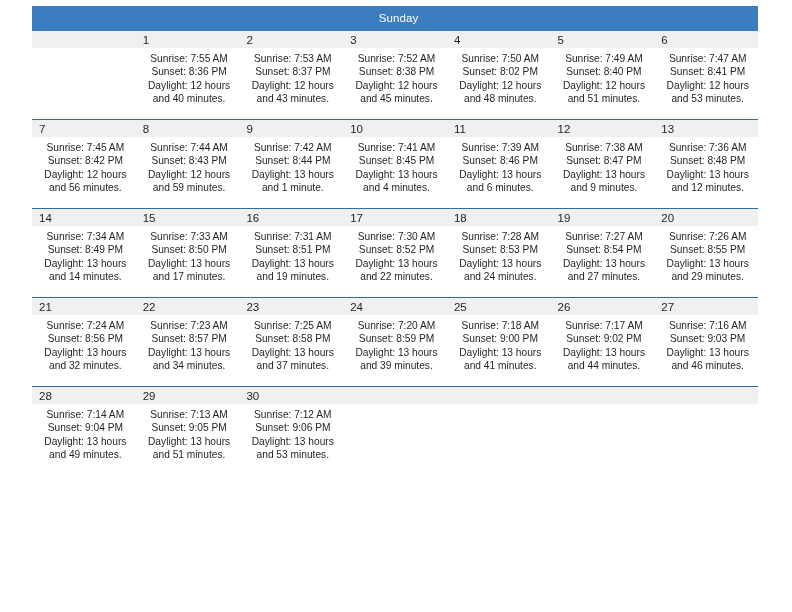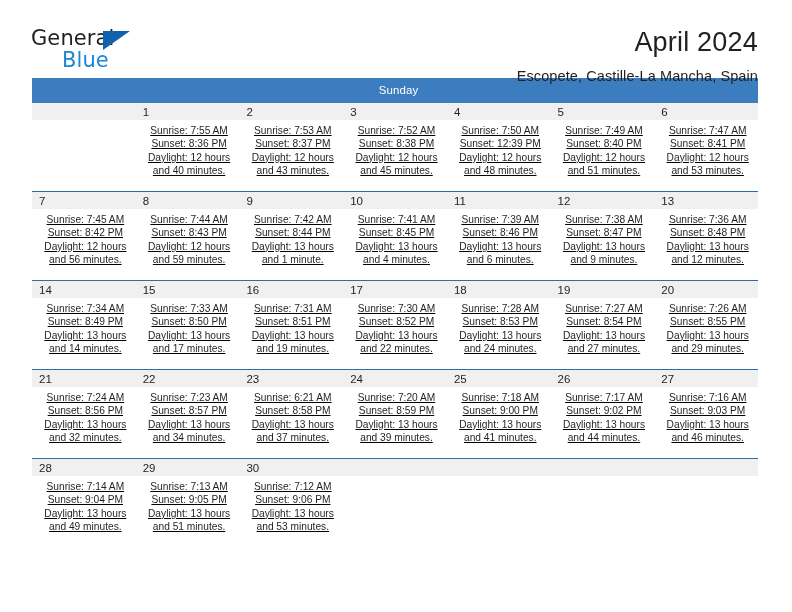--- a/index.html
+++ b/index.html
@@ -132,50 +132,35 @@
     align-items: center;
   }
   .daynum {
     font-size: 11.5px;
     color: #231f20;
     line-height: 14px;
   }
 
   .info {
     padding: 4px 4px 0 7px;
-    text-decoration: underline;
   }
   .info div {
     font-size: 10.2px;
     color: #231f20;
     line-height: 13.4px;
     white-space: nowrap;
   }
 
   .cell.empty .daynum-band { background: #f0f0f0; }
 </style>
 </head>
 <body>
 
 <div class="page">
 
-  <div class="top">
-
-    <div class="logo">
-      <span class="logo-general">General</span>
-      <span class="logo-tri"></span>
-      <span class="logo-blue">Blue</span>
-    </div>
-
-    <div class="titles">
-      <div class="cal-title">April 2024</div>
-      <div class="cal-sub">Escopete, Castille-La Mancha, Spain</div>
-    </div>
-
-  </div>
 
   <div class="calendar">
     <div class="dow-row">
       <div class="dow">Sunday</div>
     </div>
 
     <div id="weeks-container">
         <div class="week first">
           <div class="cell empty">
             <div class="daynum-band">
@@ -214,21 +199,21 @@
               <div>Daylight: 12 hours</div>
               <div>and 45 minutes.</div>
             </div>
           </div>
           <div class="cell">
             <div class="daynum-band">
               <span class="daynum">4</span>
             </div>
             <div class="info">
               <div>Sunrise: 7:50 AM</div>
-              <div>Sunset: 12:39 PM</div>
+              <div>Sunset: 8:02 PM</div>
               <div>Daylight: 12 hours</div>
               <div>and 48 minutes.</div>
             </div>
           </div>
           <div class="cell">
             <div class="daynum-band">
               <span class="daynum">5</span>
             </div>
             <div class="info">
               <div>Sunrise: 7:49 AM</div>
@@ -428,21 +413,21 @@
               <div>Sunset: 8:57 PM</div>
               <div>Daylight: 13 hours</div>
               <div>and 34 minutes.</div>
             </div>
           </div>
           <div class="cell">
             <div class="daynum-band">
               <span class="daynum">23</span>
             </div>
             <div class="info">
-              <div>Sunrise: 6:21 AM</div>
+              <div>Sunrise: 7:25 AM</div>
               <div>Sunset: 8:58 PM</div>
               <div>Daylight: 13 hours</div>
               <div>and 37 minutes.</div>
             </div>
           </div>
           <div class="cell">
             <div class="daynum-band">
               <span class="daynum">24</span>
             </div>
             <div class="info">

